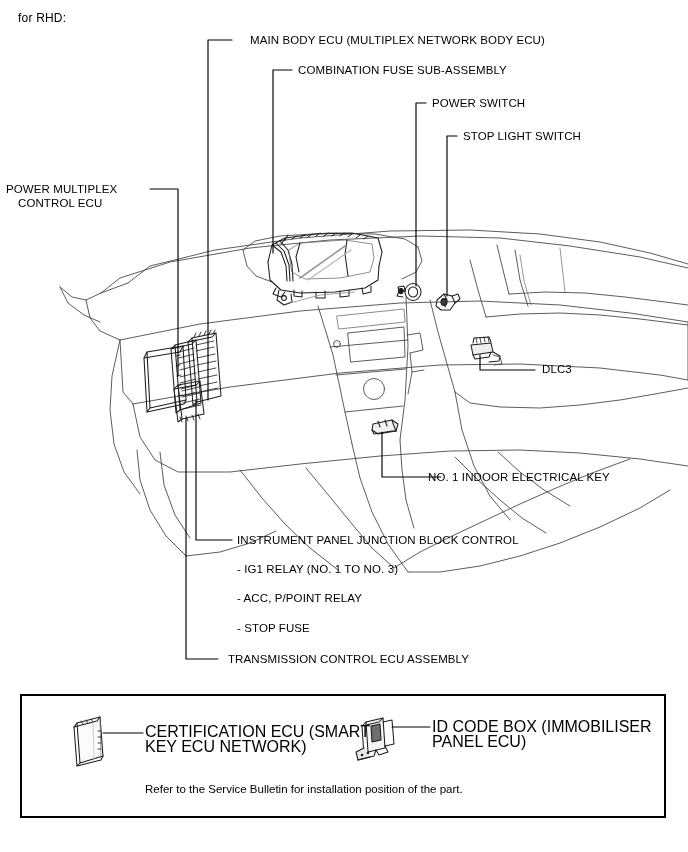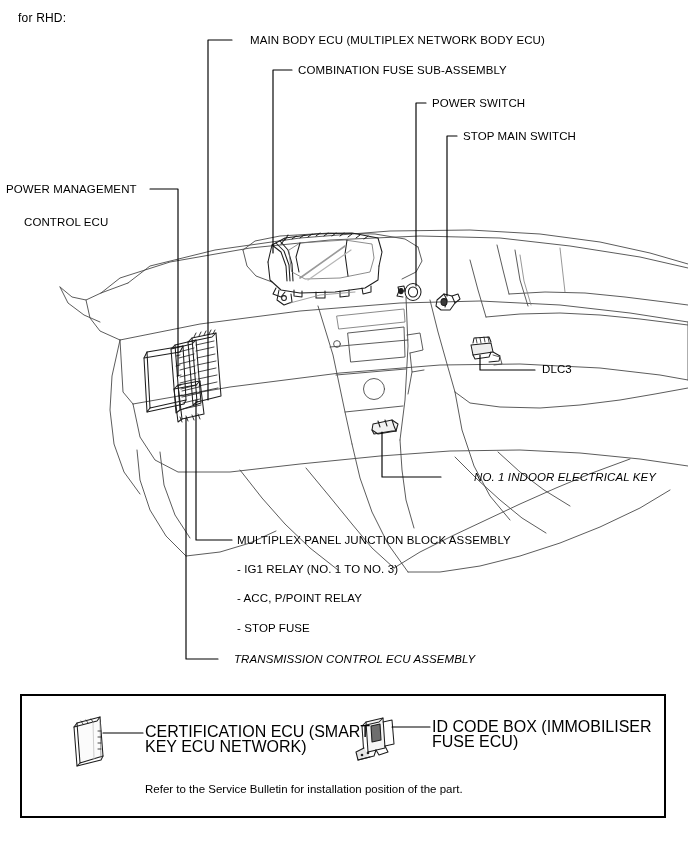--- a/index.html
+++ b/index.html
@@ -254,38 +254,38 @@
       </g>
     </g>
   </svg>
 
   <div class="lbl" style="left:238px; top:33px;padding-left:12px;">MAIN BODY ECU (MULTIPLEX NETWORK BODY ECU)</div>
 
   <div class="lbl" style="left:298px; top:63px;">COMBINATION FUSE SUB-ASSEMBLY</div>
 
   <div class="lbl" style="left:432px; top:96px;">POWER SWITCH</div>
 
-  <div class="lbl" style="left:463px; top:129px;">STOP MAIN SWITCH</div>
-
-  <div class="lbl" style="left:6px; top:182px;">POWER MANAGEMENT</div>
-  <div class="lbl" style="left:24px; top:196px;margin-top:19px;">CONTROL ECU</div>
+  <div class="lbl" style="left:463px; top:129px;">STOP LIGHT SWITCH</div>
+
+  <div class="lbl" style="left:6px; top:182px;">POWER MULTIPLEX</div>
+  <div class="lbl" style="left:18px; top:196px;">CONTROL ECU</div>
 
   <div class="lbl" style="left:542px; top:362px;">DLC3</div>
 
-  <div class="lbl" style="left:474px; top:470px;font-style:italic;">NO. 1 INDOOR ELECTRICAL KEY</div>
-
-  <div class="lbl" style="left:237px; top:533px;">MULTIPLEX PANEL JUNCTION BLOCK ASSEMBLY</div>
+  <div class="lbl" style="left:428px; top:470px;">NO. 1 INDOOR ELECTRICAL KEY</div>
+
+  <div class="lbl" style="left:237px; top:533px;">INSTRUMENT PANEL JUNCTION BLOCK CONTROL</div>
 
   <div class="lbl" style="left:237px; top:562px;">- IG1 RELAY (NO. 1 TO NO. 3)</div>
 
   <div class="lbl" style="left:237px; top:591px;">- ACC, P/POINT RELAY</div>
 
   <div class="lbl" style="left:237px; top:621px;">- STOP FUSE</div>
 
-  <div class="lbl" style="left:234px; top:652px;font-style:italic;">TRANSMISSION CONTROL ECU ASSEMBLY</div>
+  <div class="lbl" style="left:228px; top:652px;">TRANSMISSION CONTROL ECU ASSEMBLY</div>
 
   <div id="legend-box"></div>
 
   <svg style="position:absolute;left:0;top:0;" width="688" height="852">
     <g fill="none" stroke="#1d1d1d" stroke-width="1.05" stroke-linejoin="round" stroke-linecap="round">
 
       <g>
         <path d="M77,723 L100,717 L103,756 L80,763 Z" fill="#fbfbfb"></path>
         <path d="M77,723 L74,727 L77,766 L80,763"></path>
         <path d="M74,727 L97,721 L100,717"></path>
@@ -312,17 +312,17 @@
       </g>
 
       <path d="M392,727 L430,727" stroke="#000" stroke-width="1.15"></path>
     </g>
   </svg>
 
   <div class="legend-label" style="left:145px; top:724px;">CERTIFICATION ECU (SMART</div>
   <div class="legend-label" style="left:145px; top:739px;">KEY ECU NETWORK)</div>
 
   <div class="legend-label" style="left:432px; top:719px;">ID CODE BOX (IMMOBILISER</div>
-  <div class="legend-label" style="left:432px; top:734px;">FUSE ECU)</div>
+  <div class="legend-label" style="left:432px; top:734px;">PANEL ECU)</div>
 
   <div id="legend-note">Refer to the Service Bulletin for installation position of the part.</div>
 
 </div>
 
 </body></html>

